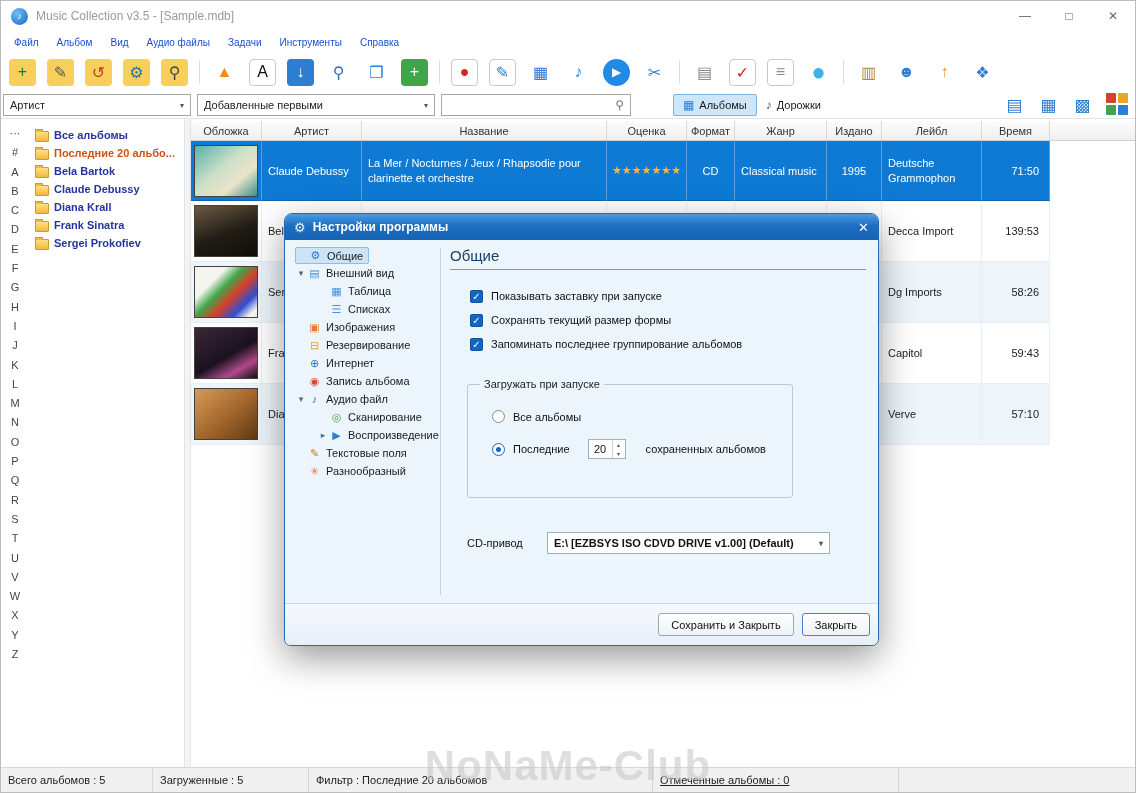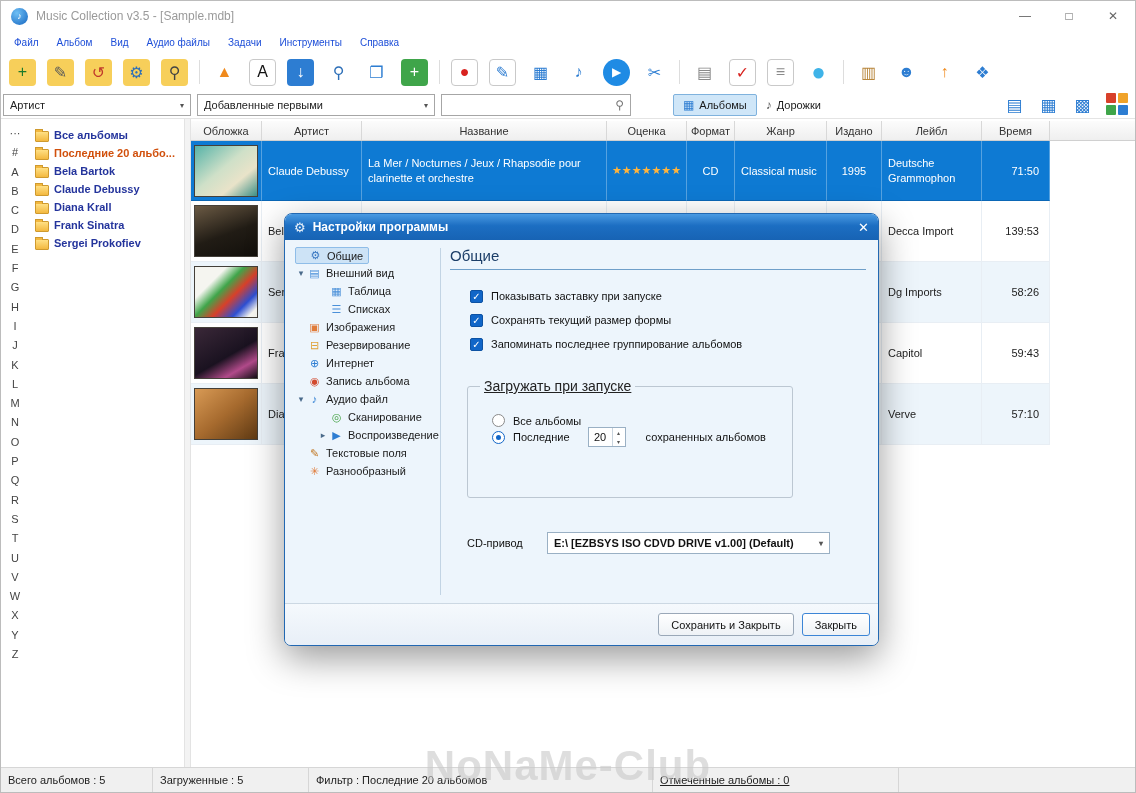--- a/index.html
+++ b/index.html
@@ -100,24 +100,24 @@
   .dtree-label{font-size:11px;color:#1a1a1a;white-space:nowrap;}
   .dlg-vline{position:absolute;left:155px;top:8px;bottom:8px;width:1px;background:#c2d4e4;}
   .dlg-content{position:absolute;left:165px;top:0;right:12px;bottom:0;}
   .dlg-h{position:absolute;top:7px;left:0;font-size:15px;color:#1c3e68;}
   .dlg-hline{position:absolute;top:29px;left:0;right:0;height:1px;background:#6f9fc9;}
   .cbx-list{position:absolute;top:48px;left:20px;right:0;}
   .cbx-row{display:flex;align-items:center;gap:8px;height:16px;margin-bottom:8px;}
   .cbx{width:13px;height:13px;background:#1166c8;border:1px solid #0d52a3;border-radius:2px;color:#fff;font-size:10px;line-height:12px;text-align:center;flex:none;}
   .cbx-label{font-size:11px;color:#111;white-space:nowrap;}
   .grp{position:absolute;top:138px;left:17px;width:326px;height:120px;border:1px solid #bcc7d2;border-radius:3px;padding:0 10px;}
-  .grp legend{font-size:14px;color:#222;padding:0 4px;margin-left:2px;text-decoration:underline;}
+  .grp legend{font-size:11px;color:#222;padding:0 4px;margin-left:2px;}
   .radio-row{display:flex;align-items:center;gap:8px;margin-left:14px;}
   .radio-row.first{margin-top:20px;}
-  .radio-row.second{}
+  .radio-row.second{margin-top:16px;}
   .radio{width:13px;height:13px;border-radius:50%;background:#fff;border:1px solid #8a8a8a;flex:none;position:relative;}
   .radio.checked{border-color:#1166c8;}
   .radio.checked::after{content:"";position:absolute;left:3px;top:3px;width:5px;height:5px;border-radius:50%;background:#1166c8;}
   .radio-label{font-size:11px;color:#111;}
   .spin{margin-left:10px;width:38px;height:20px;border:1px solid #9ab0c4;background:#fff;display:flex;flex:none;}
   .spin-val{flex:1;display:flex;align-items:center;justify-content:center;font-size:11px;color:#111;}
   .spin-btns{width:13px;border-left:1px solid #c9d4de;display:flex;flex-direction:column;}
   .spin-btns i{flex:1;font-style:normal;font-size:6px;color:#555;display:flex;align-items:center;justify-content:center;}
   .spin-suffix{font-size:11px;color:#111;margin-left:12px;white-space:nowrap;}
   .cd-row{position:absolute;top:292px;left:17px;display:flex;align-items:center;}

